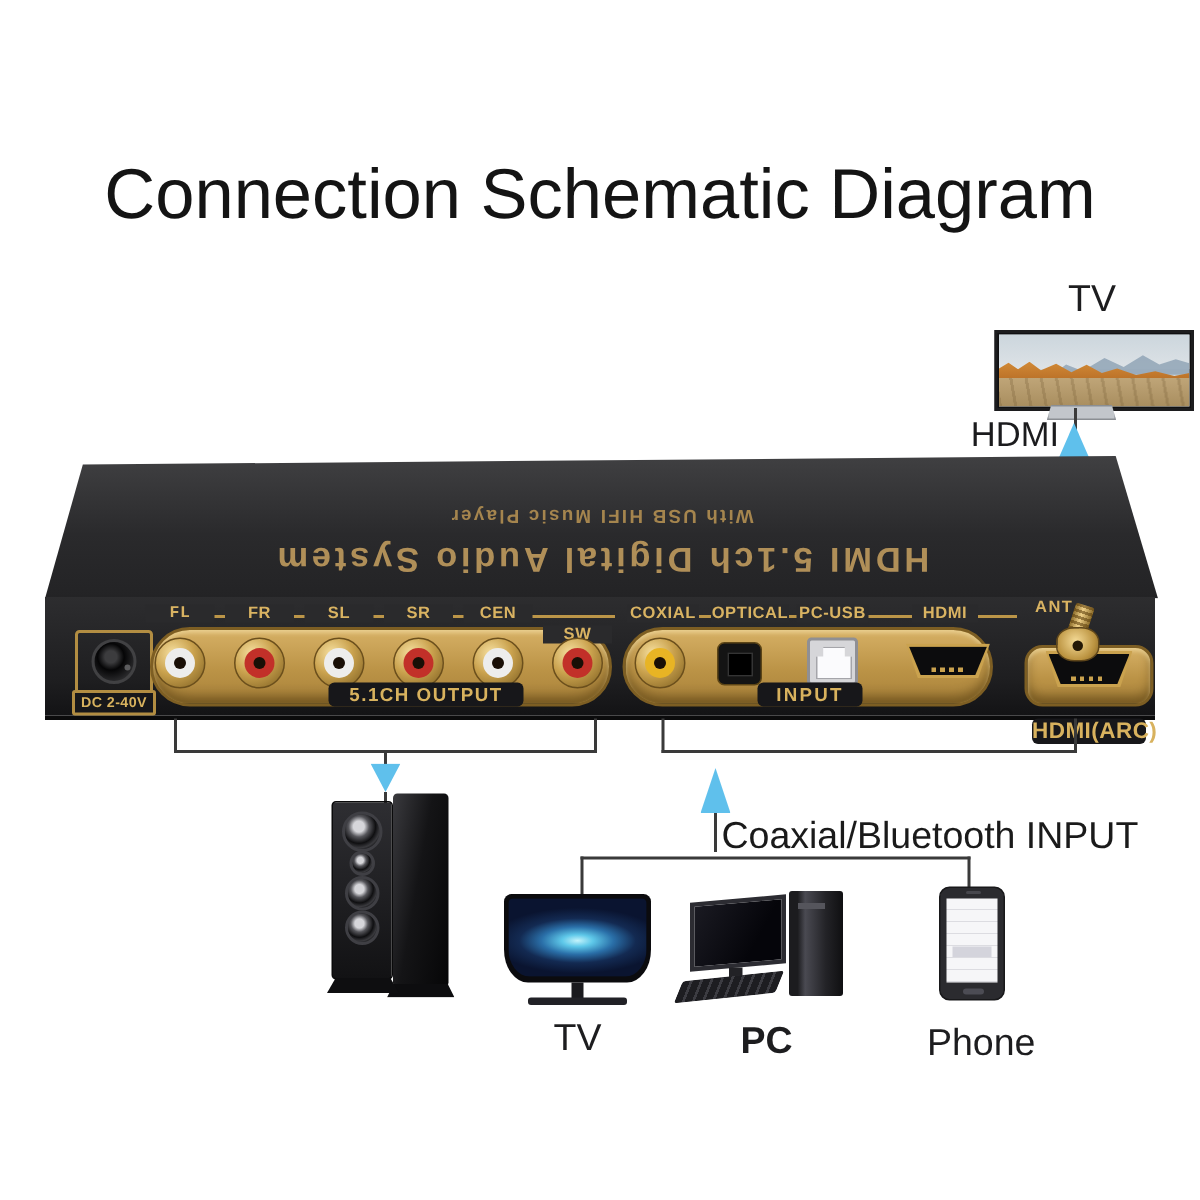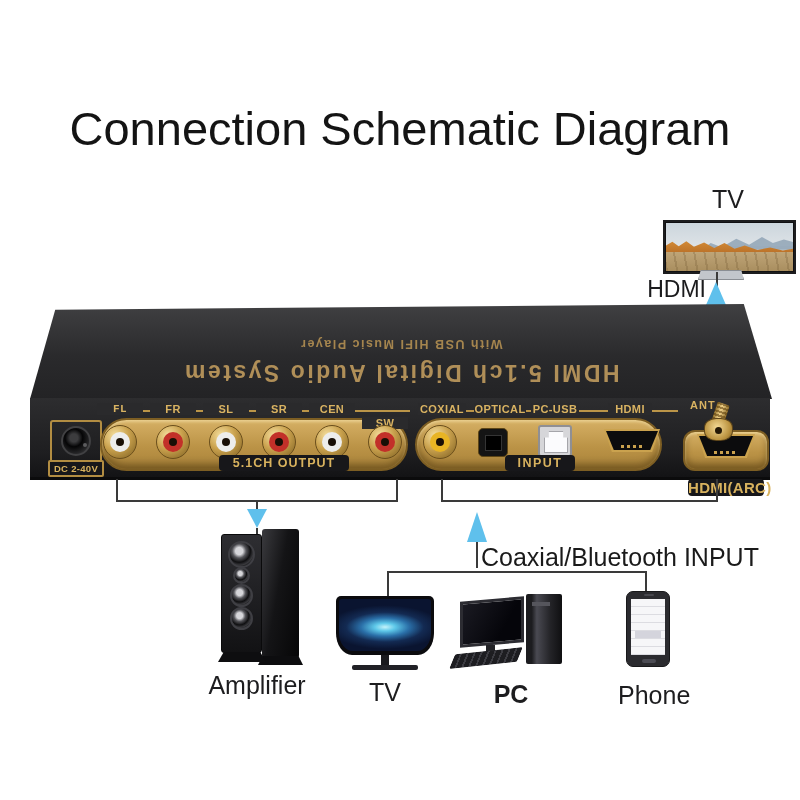--- a/index.html
+++ b/index.html
@@ -275,21 +275,20 @@
     <div class="spk-r"></div>
     <div class="spk-r-base"></div>
     <div class="spk-l">
       <div class="drv d1"></div>
       <div class="drv d2"></div>
       <div class="drv d3"></div>
       <div class="drv d4"></div>
     </div>
     <div class="spk-l-base"></div>
   </div>
-  <div class="abs lbl amp-lbl">Amplifier</div>
 
   <div class="abs tv2">
     <div class="tv2-bez">
         <div class="tv2-img"></div>
       </div>
     <div class="tv2-neck"></div>
     <div class="tv2-base"></div>
   </div>
   <div class="abs lbl tv2-lbl">TV</div>
 

